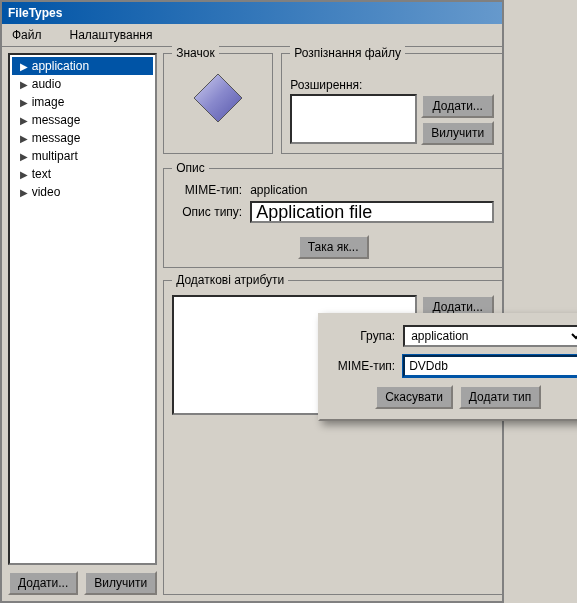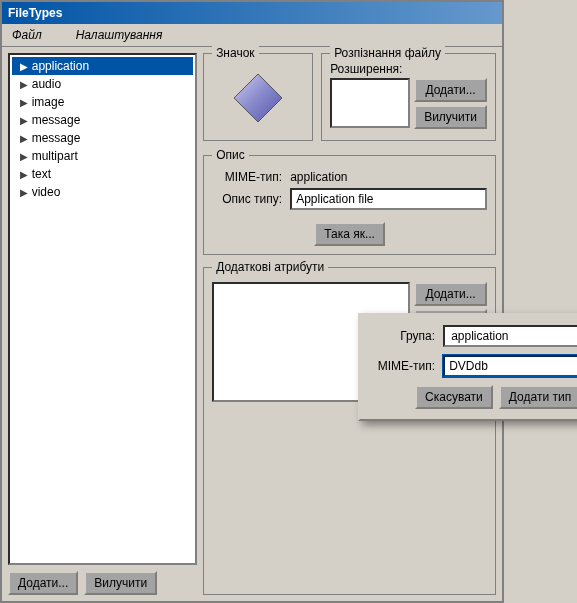--- a/index.html
+++ b/index.html
@@ -29,23 +29,22 @@
       font-size: 12px;
       display: flex;
       align-items: center;
       height: 22px;
     }
 
     .menu-bar {
       background: #d4d0c8;
       padding: 2px 4px;
       display: flex;
-      gap: 22px;
+      gap: 16px;
       border-bottom: 1px solid #808080;
-      font-style: italic;
     }
 
     .menu-item {
       padding: 2px 6px;
       cursor: pointer;
       font-size: 12px;
     }
 
     .content {
       display: flex;
@@ -130,21 +129,21 @@
       display: flex;
       align-items: center;
       justify-content: center;
     }
 
     .recognition-section {
       flex: 1;
     }
 
     .recog-label {
-      margin-top: 4px;
+      margin-top: 20px;
       margin-bottom: 2px;
       font-size: 12px;
     }
 
     .recog-row {
       display: flex;
       gap: 4px;
     }
 
     .ext-list {
@@ -179,21 +178,21 @@
     }
 
     .desc-value {
       font-size: 12px;
     }
 
     .desc-input {
       border: 2px inset #808080;
       background: white;
       padding: 2px 4px;
-      font-size: 12px;
+      font-size: 18px;
       flex: 1;
       height: 22px;
     }
 
     .desc-buttons {
       display: flex;
       gap: 4px;
       justify-content: center;
       margin-top: 12px;
     }

